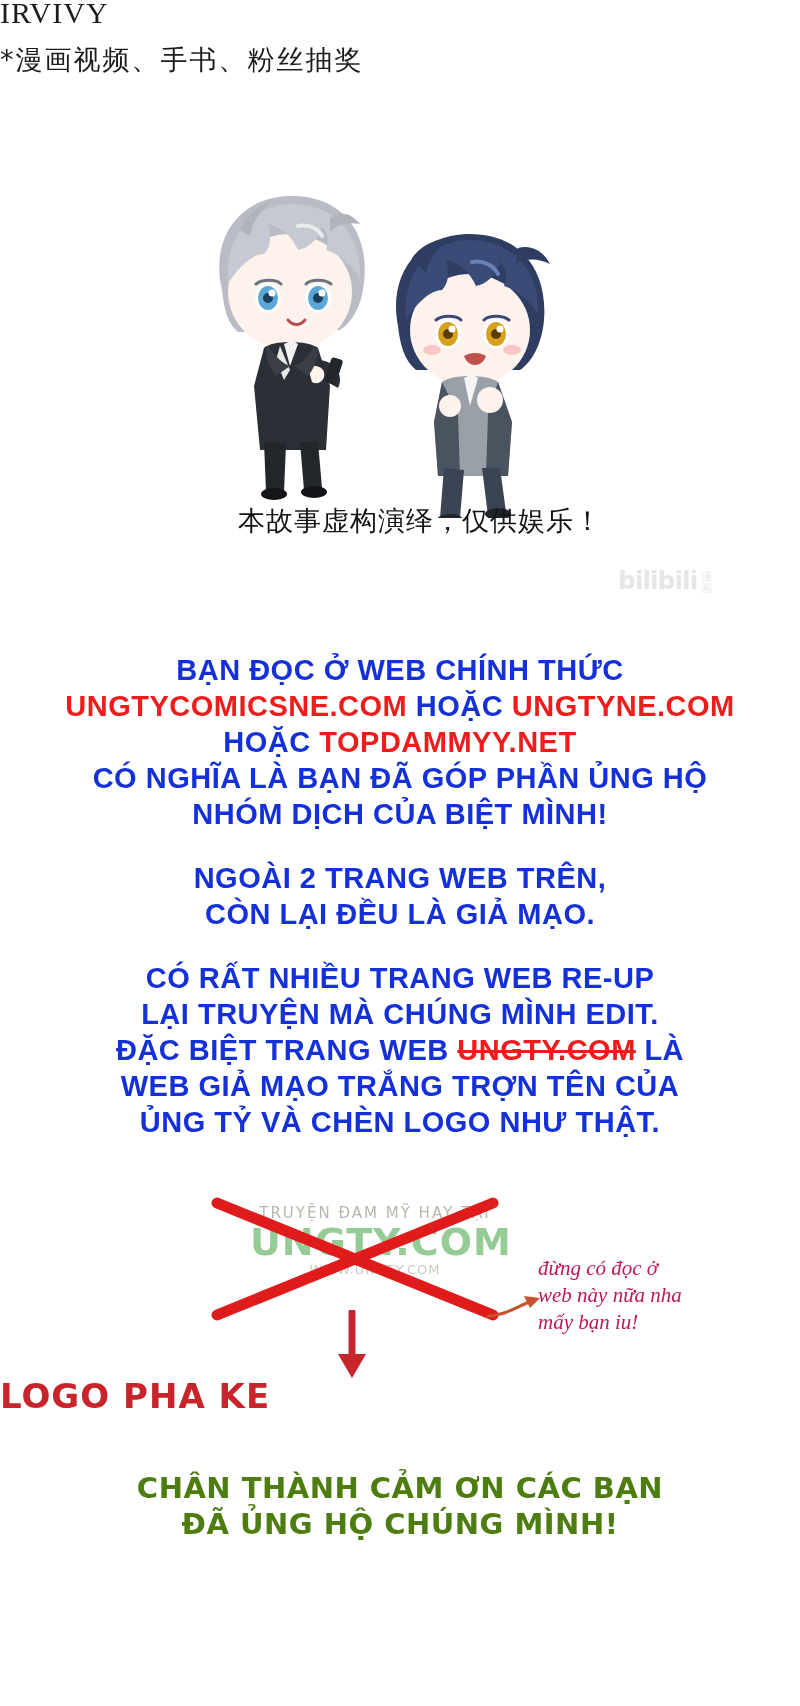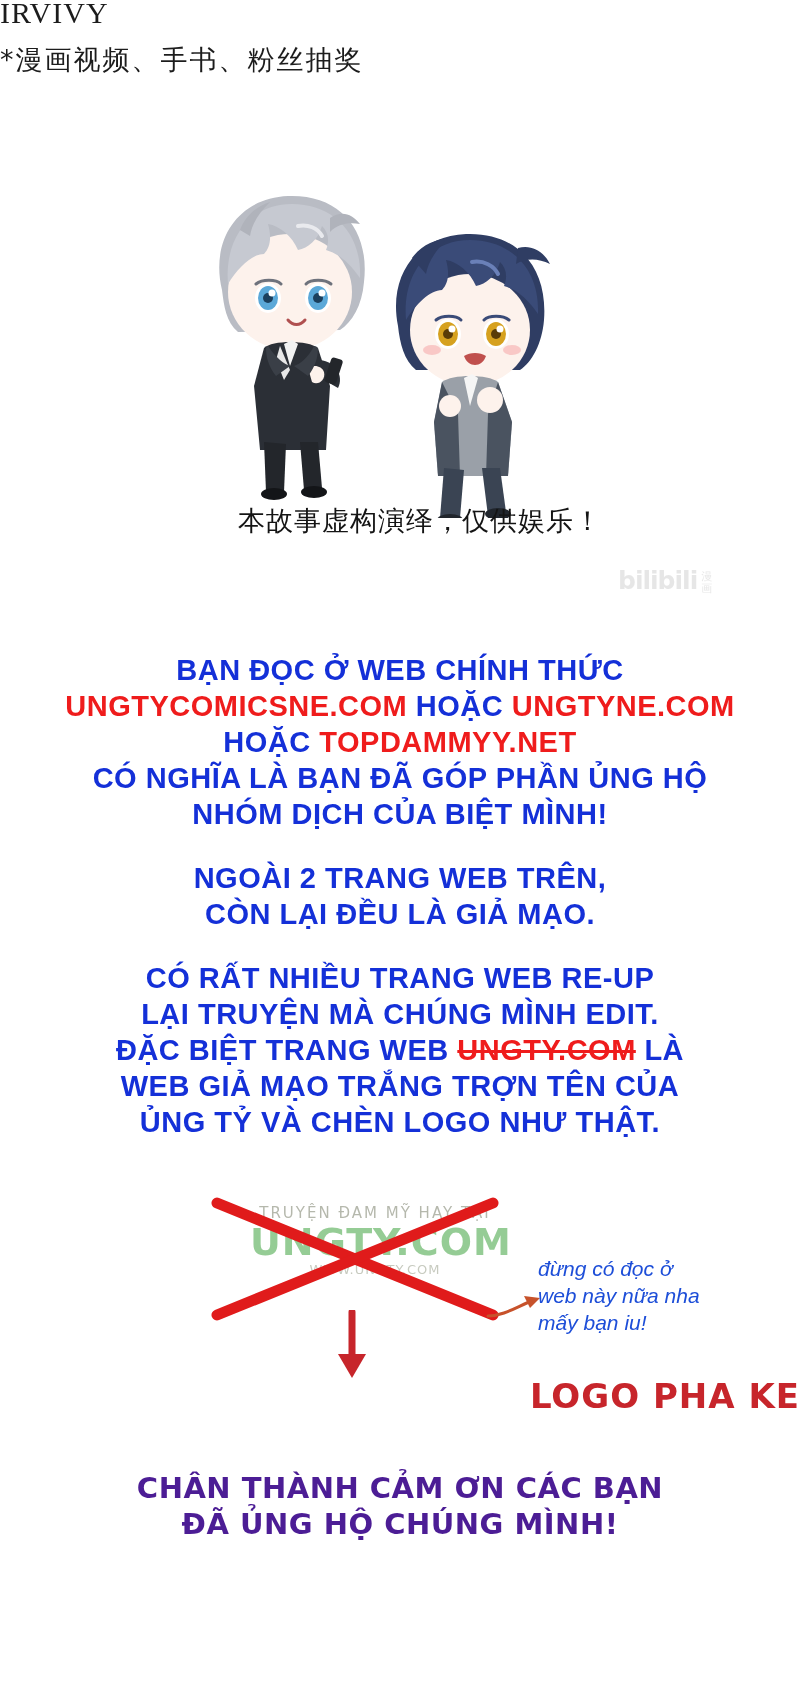--- a/index.html
+++ b/index.html
@@ -150,55 +150,55 @@
   }
   .arrow-svg {
     position: absolute;
     left: 322px;
     top: 110px;
   }
   .logo-pha-ke {
     position: absolute;
     top: 176px;
     left: 0; right: 0;
-    text-align: right;
+    text-align: left;
     font-family: "DejaVu Sans", sans-serif;
     font-weight: bold;
     font-size: 34px;
     letter-spacing: 1px;
     color: #c7252b;
   }
   .handwrite {
     position: absolute;
     left: 538px;
     top: 55px;
     width: 230px;
-    font-family: Liberation Sans, sans-serif;
+    font-family: Liberation Serif, serif;
     font-style: italic;
     font-size: 21px;
     line-height: 27px;
-    color: #1d4ed8;
+    color: #be185d;
   }
   .hand-arrow {
     position: absolute;
     left: 484px;
     top: 86px;
   }
 
   
   .thanks {
     position: absolute;
     top: 1470px;
     left: 0; right: 0;
     text-align: center;
     font-family: "DejaVu Sans", sans-serif;
     font-weight: bold;
     font-size: 29px;
     line-height: 36px;
-    color: #4c1d95;
+    color: #4d7c0f;
     letter-spacing: .5px;
   }
 </style>
 </head>
 <body>
 
 <div class="top-block">
   <div class="brand-title">IRVIVY</div>
   <div class="brand-sub">*漫画视频、手书、粉丝抽奖</div>
 </div>

